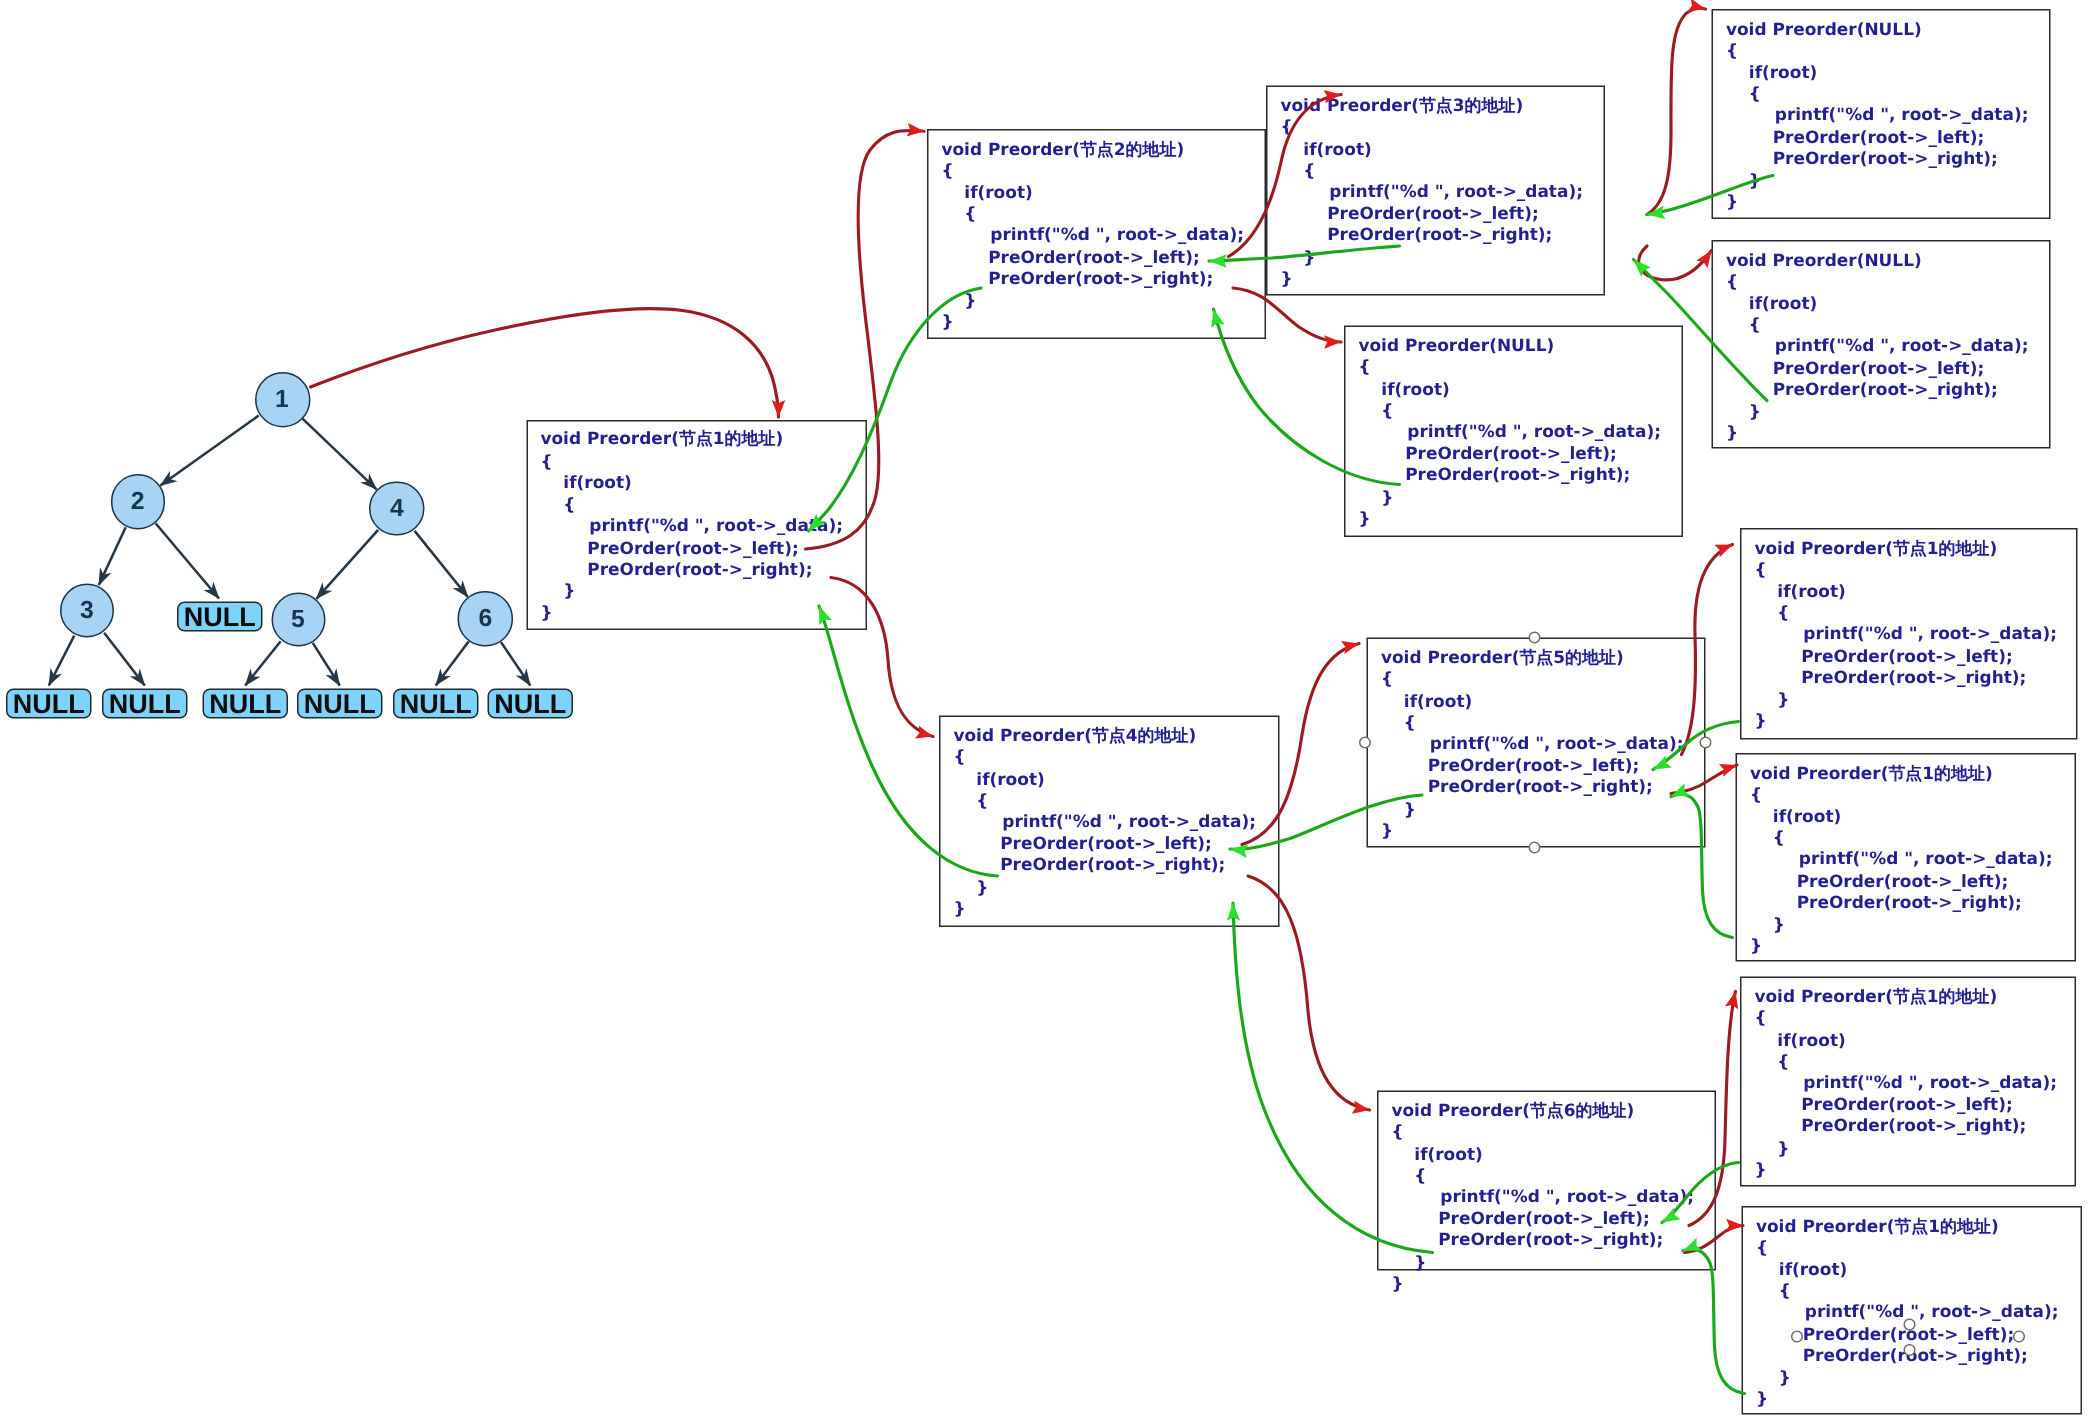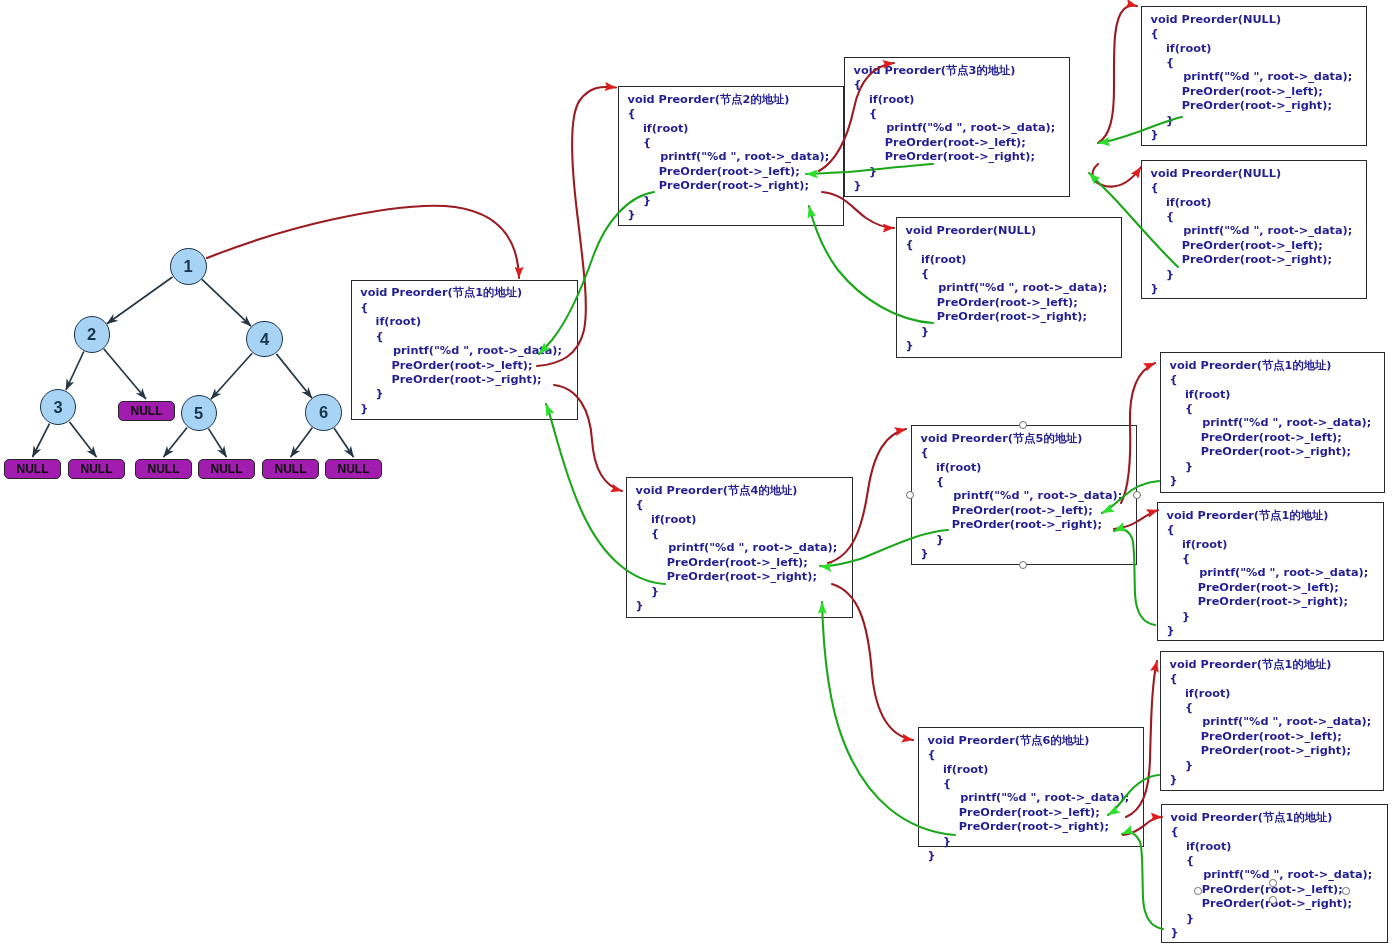--- a/index.html
+++ b/index.html
@@ -10,23 +10,23 @@
   #stage{position:absolute;left:0;top:0;width:1400px;height:951px;background:#ffffff;
        will-change:transform;}
   svg.layer{position:absolute;left:0;top:0;width:1400px;height:951px;overflow:visible;z-index:5;}
   .codebox{position:absolute;border:1.7px solid #2a2a2e;background:#ffffff;box-sizing:border-box;z-index:3;}
   .codebox .ln{position:absolute;white-space:pre;color:#241f91;font-weight:bold;
       font-size:11.3px;line-height:11.3px;font-family:"DejaVu Sans",sans-serif;}
   .node{position:absolute;border-radius:50%;background:#a7d3f5;border:1.9px solid #1b3347;
       box-sizing:border-box;display:flex;align-items:center;justify-content:center;
       color:#17354d;font-weight:bold;font-size:16.5px;line-height:1;
       font-family:"Liberation Sans",sans-serif;z-index:3;}
-  .nullbox{position:absolute;border:1.9px solid #262626;border-radius:5px;background:#a21caf;
+  .nullbox{position:absolute;border:1.9px solid #262626;border-radius:5px;background:#7dd3fc;
       box-sizing:border-box;display:flex;align-items:center;justify-content:center;
-      color:#0d0d0d;font-weight:bold;font-size:12px;line-height:1;font-family:"Liberation Sans",sans-serif;z-index:3;text-align:center;}
+      color:#0d0d0d;font-weight:bold;font-size:18px;line-height:1;font-family:"Liberation Sans",sans-serif;z-index:3;text-align:center;}
   .handle{position:absolute;width:8.8px;height:8.8px;border-radius:50%;border:1.3px solid #6e6e66;
       background:#fff;box-sizing:border-box;z-index:6;}
   .handle.sm{width:7.6px;height:7.6px;border-width:1.1px;}
 </style>
 </head>
 <body>
 
 <div id="stage">
   <svg class="layer" id="arrows" viewBox="0 0 1400 951" xmlns="http://www.w3.org/2000/svg">
       <defs>

